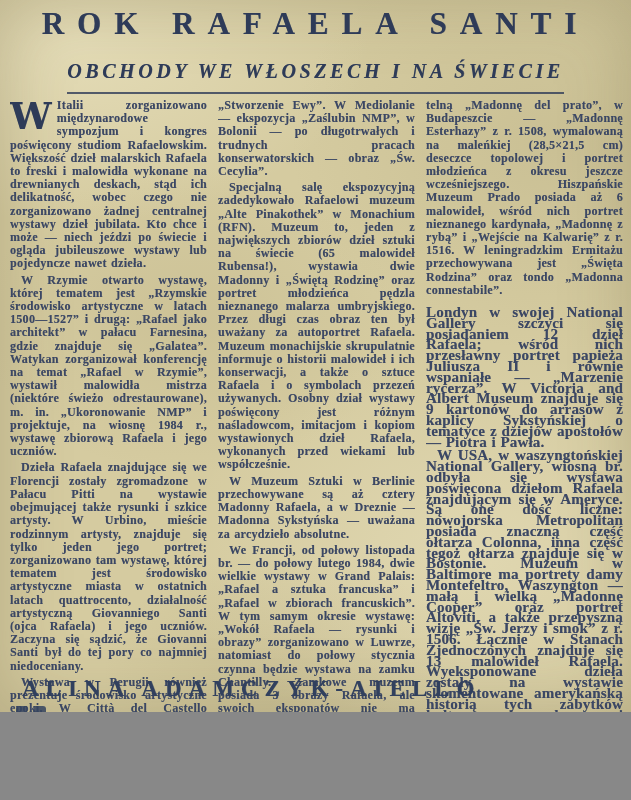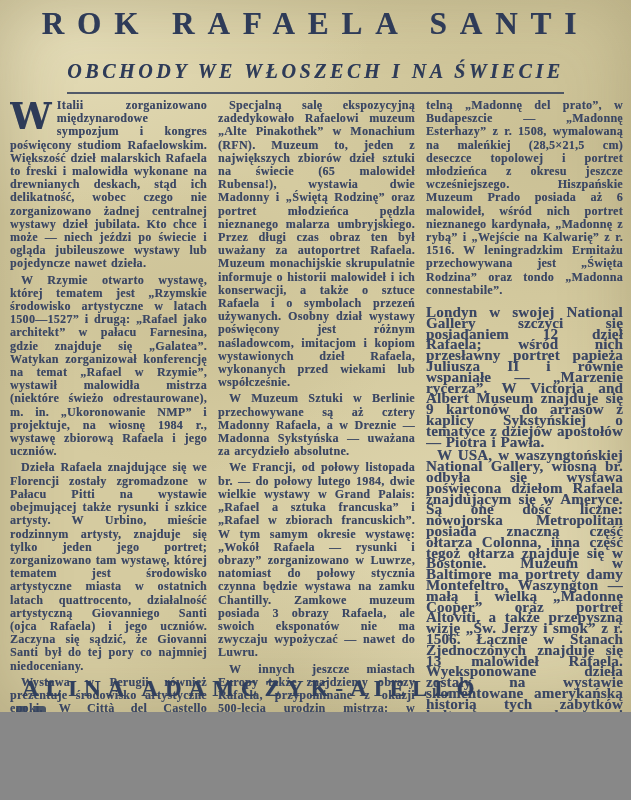--- a/index.html
+++ b/index.html
@@ -80,20 +80,21 @@
   <div class="columns">
 
     <div class="col">
       <p class="flush"><span class="dropcap">W</span><span>Italii zorganizowano międzynarodowe sympozjum i kongres poświęcony studiom Rafaelowskim. Większość dzieł malarskich Rafaela to freski i malowidła wykonane na drewnianych deskach, stąd ich delikatność, wobec czego nie zorganizowano żadnej centralnej wystawy dzieł jubilata. Kto chce i może — niech jeździ po świecie i ogląda jubileuszowe wystawy lub pojedyncze nawet dzieła.</span></p>
       <p>W Rzymie otwarto wystawę, której tematem jest „Rzymskie środowisko artystyczne w latach 1500—1527” i drugą: „Rafael jako architekt” w pałacu Farnesina, gdzie znajduje się „Galatea”. Watykan zorganizował konferencję na temat „Rafael w Rzymie”, wystawił malowidła mistrza (niektóre świeżo odrestaurowane), m. in. „Ukoronowanie NMP” i projektuje, na wiosnę 1984 r., wystawę zbiorową Rafaela i jego uczniów.</p>
       <p>Dzieła Rafaela znajdujące się we Florencji zostały zgromadzone w Pałacu Pitti na wystawie obejmującej także rysunki i szkice artysty. W Urbino, mieście rodzinnym artysty, znajduje się tylko jeden jego portret; zorganizowano tam wystawę, której tematem jest środowisko artystyczne miasta w ostatnich latach quattrocento, działalność artystyczną Giovanniego Santi (ojca Rafaela) i jego uczniów. Zaczyna się sądzić, że Giovanni Santi był do tej pory co najmniej niedoceniany.</p>
       <p>Wystawa w Perugii również prezentuje środowisko artystyczne epoki. W Città del Castello pokazano dzieło siedemnastoletniego Rafaela: proporzec, na którym z jednej strony oglądamy malowidło „Trójca Św.” a z drugiej —</p>
     </div>
 
     <div class="col">
+      <p class="flush">„Stworzenie Ewy”. W Mediolanie — ekspozycja „Zaślubin NMP”, w Bolonii — po długotrwałych i trudnych pracach konserwatorskich — obraz „Św. Cecylia”.</p>
       <p>Specjalną salę ekspozycyjną zadedykowało Rafaelowi muzeum „Alte Pinakothek” w Monachium (RFN). Muzeum to, jeden z największych zbiorów dzieł sztuki na świecie (65 malowideł Rubensa!), wystawia dwie Madonny i „Świętą Rodzinę” oraz portret młodzieńca pędzla nieznanego malarza umbryjskiego. Przez długi czas obraz ten był uważany za autoportret Rafaela. Muzeum monachijskie skrupulatnie informuje o historii malowideł i ich konserwacji, a także o sztuce Rafaela i o symbolach przezeń używanych. Osobny dział wystawy poświęcony jest różnym naśladowcom, imitacjom i kopiom wystawionych dzieł Rafaela, wykonanych przed wiekami lub współcześnie.</p>
       <p>W Muzeum Sztuki w Berlinie przechowywane są aż cztery Madonny Rafaela, a w Dreznie — Madonna Sykstyńska — uważana za arcydzieło absolutne.</p>
       <p>We Francji, od połowy listopada br. — do połowy lutego 1984, dwie wielkie wystawy w Grand Palais: „Rafael a sztuka francuska” i „Rafael w zbiorach francuskich”. W tym samym okresie wystawę: „Wokół Rafaela — rysunki i obrazy” zorganizowano w Luwrze, natomiast do połowy stycznia czynna będzie wystawa na zamku Chantilly. Zamkowe muzeum posiada 3 obrazy Rafaela, ale swoich eksponatów nie ma zwyczaju wypożyczać — nawet do Luwru.</p>
       <p>W innych jeszcze miastach Europy także znajdziemy obrazy Rafaela, przypominane z okazji 500-lecia urodzin mistrza: w Wiedniu mamy sub-</p>
     </div>
 
     <div class="col">
       <p class="flush">telną „Madonnę del prato”, w Budapeszcie — „Madonnę Esterhazy” z r. 1508, wymalowaną na maleńkiej (28,5×21,5 cm) deseczce topolowej i portret młodzieńca z okresu jeszcze wcześniejszego. Hiszpańskie Muzeum Prado posiada aż 6 malowideł, wśród nich portret nieznanego kardynała, „Madonnę z rybą” i „Wejście na Kalwarię” z r. 1516. W leningradzkim Ermitażu przechowywana jest „Święta Rodzina” oraz tondo „Madonna connestabile”.</p>
       <p class="small small-first flush">Londyn w swojej National Gallery szczyci się posiadaniem 12 dzieł Rafaela; wśród nich przesławny portret papieża Juliusza II i równie wspaniałe — „Marzenie rycerza”. W Victoria and Albert Museum znajduje się 9 kartonów do arrasów z kaplicy Sykstyńskiej o tematyce z dziejów apostołów — Piotra i Pawła.</p>
       <p class="small">W USA, w waszyngtońskiej National Gallery, wiosną br. odbyła się wystawa poświęcona dziełom Rafaela znajdującym się w Ameryce. Są one dość liczne: nowojorska Metropolitan posiada znaczną część ołtarza Colonna, inna część tegoż ołtarza znajduje się w Bostonie. Muzeum w Baltimore ma portrety damy Montefeltro, Waszyngton — małą i wielką „Madonnę Cooper” oraz portret Altoviti, a także przepyszną wizję „Św. Jerzy i smok” z r. 1506. Łącznie w Stanach Zjednoczonych znajduje się 13 malowideł Rafaela. Wyeksponowane dzieła zostały na wystawie skomentowane amerykańską historią tych zabytków kultury i obszernymi informacjami o amerykańskiej pasji kolekcjonerskiej wielkich dzieł sztuki. Na waszyngtońskiej wystawie dowiedzieć się można np., że „Madonna d’Alba”, którą można podziwiać na tej wystawie, kosztowała ponad milion dolarów, „Święty Jerzy” — 750 tysięcy dolarów. Tylko tyle? Ależ tak, tyle zapłacono za te dzieła w pierwszych latach zaraz po kryzysie światowym 1929 roku. Zakupił te dzieła od rządu radzieckiego amerykański milioner, Mellon, jeden z najbogatszych ludzi Ameryki owych czasów. Naraził się przez to opinii publicznej do tego stopnia, że groził mu proces i więzienie za przestępstwo natury finansowej. Wyratował się z opresji poprzez darowiznę całej swojej wspaniałej kolekcji dzieł sztuki na rzecz państwa. Dodał do tego daru teren i kapitał na budowę amerykańskiej National Gallery.</p>

